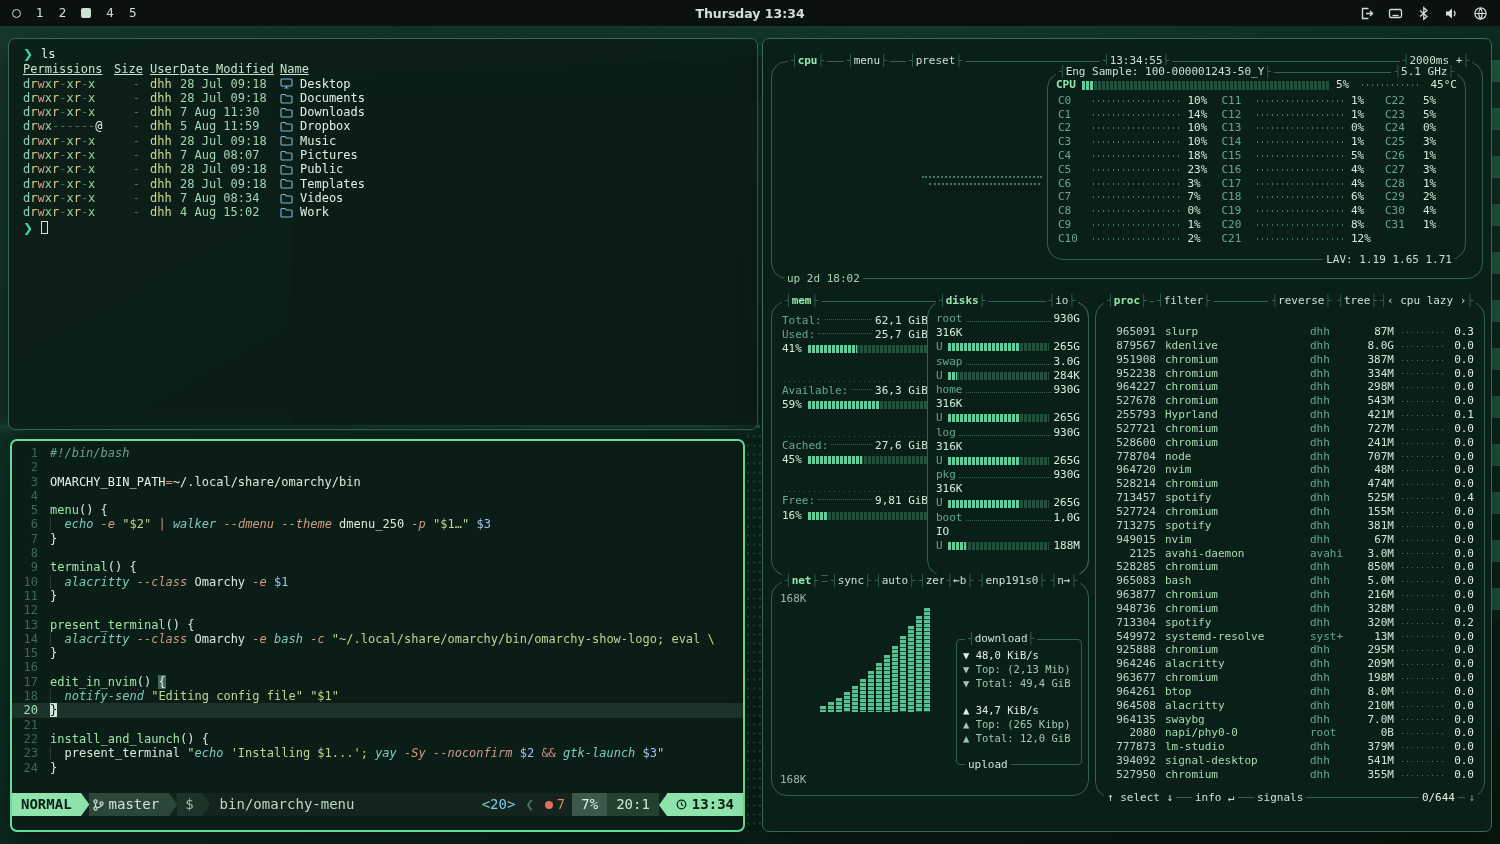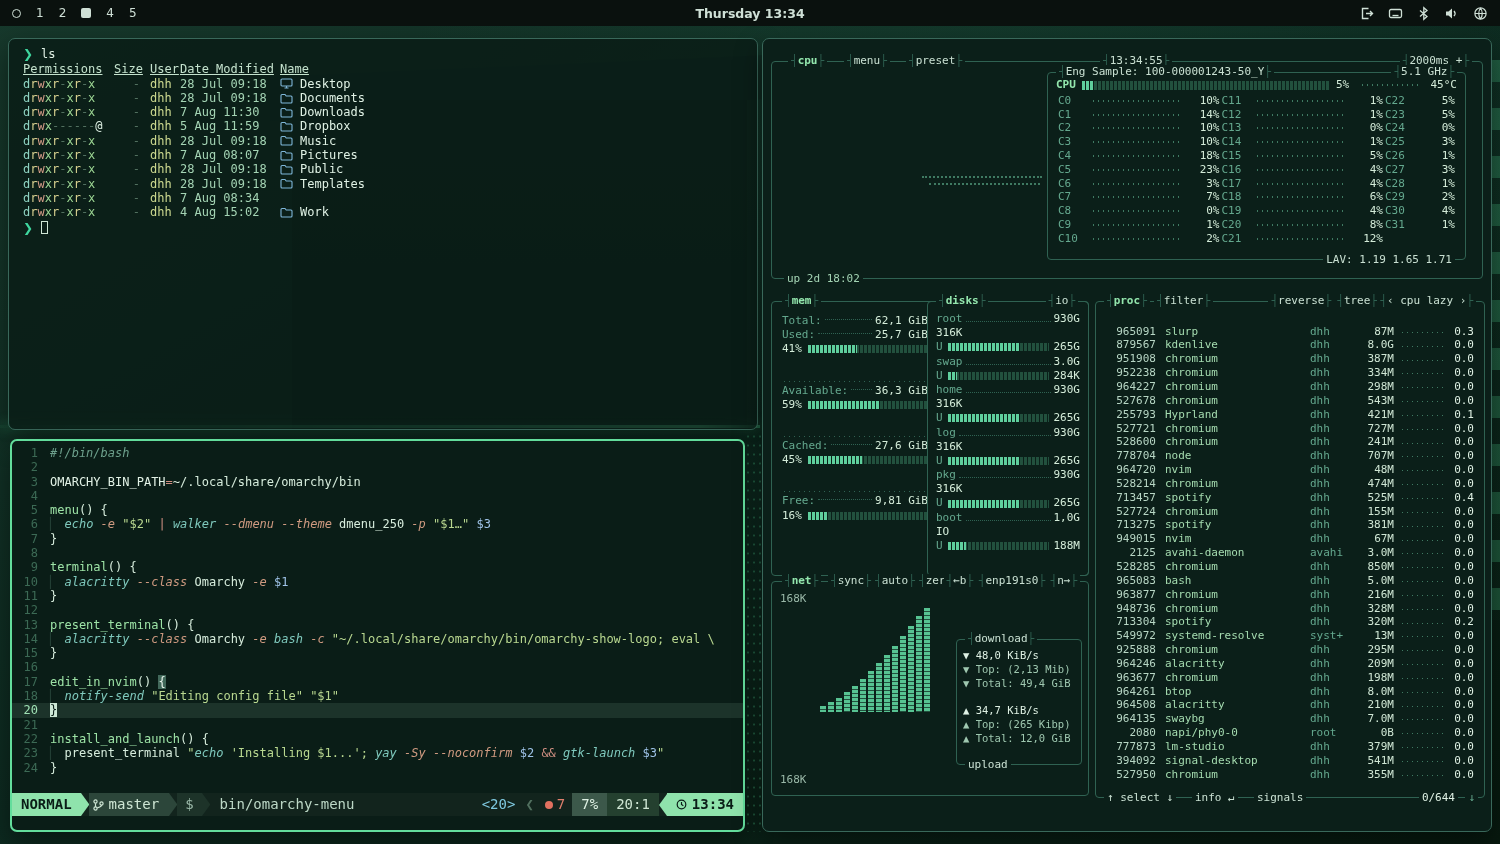--- a/index.html
+++ b/index.html
@@ -80,21 +80,21 @@
 .sl-reg{color:#7fc9e0;padding:0 6px}
 .sl-sep{color:#51705f;padding:0 4px}
 .sl-diag{color:#e0806e;padding:0 7px;display:flex;align-items:center}
 .diag-dot{width:8px;height:8px;border-radius:50%;background:#e0705f;display:inline-block;margin-right:4px}
 .sl-seg1{background:#3c584a;padding:0 9px;color:#dff1e4}
 .sl-seg2{background:#24402f;padding:0 9px;color:#cfe6d4}
 .sl-time{background:#8fe3ac;color:#0a1d17;font-weight:bold;padding:0 9px;display:flex;align-items:center;gap:5px}
 
 
 .btop{left:762px;top:38px;width:730px;height:794px;background:#0b1f19;border:1px solid #39685a;font-size:11px;line-height:14.2px;color:#cfe6d4}
-.bbox{position:absolute;border:1px solid #2f6252;border-radius:4px}
+.bbox{position:absolute;border:1px solid #2f6252;border-radius:16px}
 .blabel,.bbtn,.bfoot{position:absolute;background:#0b1f19;padding:0 3px;white-space:nowrap;line-height:14px;z-index:3}
 .blabel{top:-8px;color:#93e6ad;font-weight:bold}
 .bbtn{top:-8px;color:#c9e0d2}
 .bfoot{bottom:-8px;color:#c9e0d2}
 .blabel::before,.bbtn::before{content:"┤";color:#2f6252;font-weight:normal}
 .blabel::after,.bbtn::after{content:"├";color:#2f6252;font-weight:normal}
 .bt-label{color:#64a88e}
 .bt-val{color:#d4ecd9}
 .bt-title{color:#93e6ad;font-weight:bold}
 .meter-track{display:inline-block;height:9px;background:repeating-linear-gradient(90deg,rgba(87,195,146,.30) 0 3px,transparent 3px 4px);position:relative;vertical-align:middle}
@@ -102,21 +102,21 @@
 .dots{flex:1;height:6px;background-image:radial-gradient(circle,#3f7a62 1px,transparent 1.1px);background-size:5px 6px;background-repeat:repeat-x;background-position:left bottom;margin:0 5px;align-self:center}
 
 .box-cpu{left:8px;top:22px;width:712px;height:218px}
 .cpu-dash{position:absolute;border-top:2px dotted #3f7a62}
 .cores-box{left:275px;top:10px;width:419px;height:188px}
 .cpu-total{position:absolute;left:8px;top:5px;right:8px;display:flex;align-items:center;gap:6px}
 .cpu-meter{width:248px}
 .core-grid{position:absolute;left:10px;top:21px;right:10px;display:grid;grid-auto-flow:column;grid-template-rows:repeat(11,13.8px);grid-template-columns:repeat(2,1fr);column-gap:2px}
 .core{display:flex;align-items:center}
 .core-name{width:28px;color:#64a88e}
-.core-pct{width:32px;text-align:right;color:#d4ecd9}
+.core-pct{width:32px;color:#d4ecd9}
 
 .box-mem{left:8px;top:262px;width:318px;height:275px}
 .mem-stats{position:absolute;left:10px;top:12px;width:146px}
 .mstat{display:flex;align-items:center;height:14.2px}
 .mfill{flex:1;border-bottom:1px dotted #2f6252;margin:0 3px 3px}
 .mpct{display:flex;align-items:center;gap:6px;height:14.2px}
 .mpct .meter-track{flex:1;height:8px}
 .spark{height:27px;background-image:radial-gradient(circle,#2f6252 .9px,transparent 1px);background-size:5px 5px;background-repeat:repeat-x;background-position:left bottom}
 
 .box-disks{left:164px;top:262px;width:162px;height:275px}
@@ -137,21 +137,21 @@
 .nbar{width:6px;background:repeating-linear-gradient(180deg,#57c392 0 3px,rgba(87,195,146,.3) 3px 4px)}
 .dl-box{position:absolute;left:184px;top:57px;width:126px;height:126px;border:1px solid #2f6252;border-radius:4px;padding:8px 6px 0}
 .dl-row{height:14px;color:#9fc8b0;font-size:10.5px;white-space:nowrap}
 .dl-row.strong{color:#dff1e4}
 .dl-gap{height:13px}
 
 .box-proc{left:332px;top:262px;width:390px;height:497px}
 .proc-head{position:absolute;left:8px;right:10px;top:8px;display:flex}
 .proc-head span{color:#64a88e}
 .proc-rows{position:absolute;left:8px;right:10px;top:23px;bottom:10px;overflow:hidden}
-.prow{display:flex;height:13.85px;align-items:flex-end}
+.prow{display:flex;height:13.85px;align-items:flex-start}
 .c-pid{width:52px;text-align:right;color:#b7d6c4}
 .c-prog{flex:1;padding-left:9px;color:#a5dcb0}
 .c-user{width:48px;padding-left:6px;color:#64a88e}
 .c-mem{width:42px;text-align:right;color:#cfe6d4}
 .c-meter{width:44px;height:5px;margin-left:6px;background-image:radial-gradient(circle,#3f7a62 .9px,transparent 1px);background-size:5px 5px;background-repeat:repeat-x;background-position:left bottom;align-self:flex-end;margin-bottom:4px}
 .c-meter-sp{width:50px;margin-left:6px}
 .c-cpu{width:30px;text-align:right;color:#dff1e4}
 .scroll-arrow{color:#64a88e}
 </style>
 </head>
@@ -334,20 +334,28 @@
               </svg>
             </span>
             <span>Templates</span>
           </span>
         </div>
         <div class="ls-row">
           <span class="ls-perm"><span class="p-d">d</span><span class="p-r">r</span><span class="p-w">w</span><span class="p-x">x</span><span class="p-r">r</span><span class="p-n">-</span><span class="p-x">x</span><span class="p-r">r</span><span class="p-n">-</span><span class="p-x">x</span></span>
           <span class="ls-size p-n">-</span>
           <span class="ls-user">dhh</span>
           <span class="ls-date">7 Aug 08:34</span>
+          <span class="ls-name">
+            <span class="ls-icon">
+              <svg width="13" height="11" viewBox="0 0 13 11">
+                <path d="M1 2.5 Q1 1.5 2 1.5 H5 L6.2 3 H11 Q12 3 12 4 V9 Q12 10 11 10 H2 Q1 10 1 9 Z" fill="none" stroke="#7fb7d9" stroke-width="1.1"></path>
+              </svg>
+            </span>
+            <span>Videos</span>
+          </span>
         </div>
         <div class="ls-row">
           <span class="ls-perm"><span class="p-d">d</span><span class="p-r">r</span><span class="p-w">w</span><span class="p-x">x</span><span class="p-r">r</span><span class="p-n">-</span><span class="p-x">x</span><span class="p-r">r</span><span class="p-n">-</span><span class="p-x">x</span></span>
           <span class="ls-size p-n">-</span>
           <span class="ls-user">dhh</span>
           <span class="ls-date">4 Aug 15:02</span>
           <span class="ls-name">
             <span class="ls-icon">
               <svg width="13" height="11" viewBox="0 0 13 11">
                 <path d="M1 2.5 Q1 1.5 2 1.5 H5 L6.2 3 H11 Q12 3 12 4 V9 Q12 10 11 10 H2 Q1 10 1 9 Z" fill="none" stroke="#7fb7d9" stroke-width="1.1"></path>

